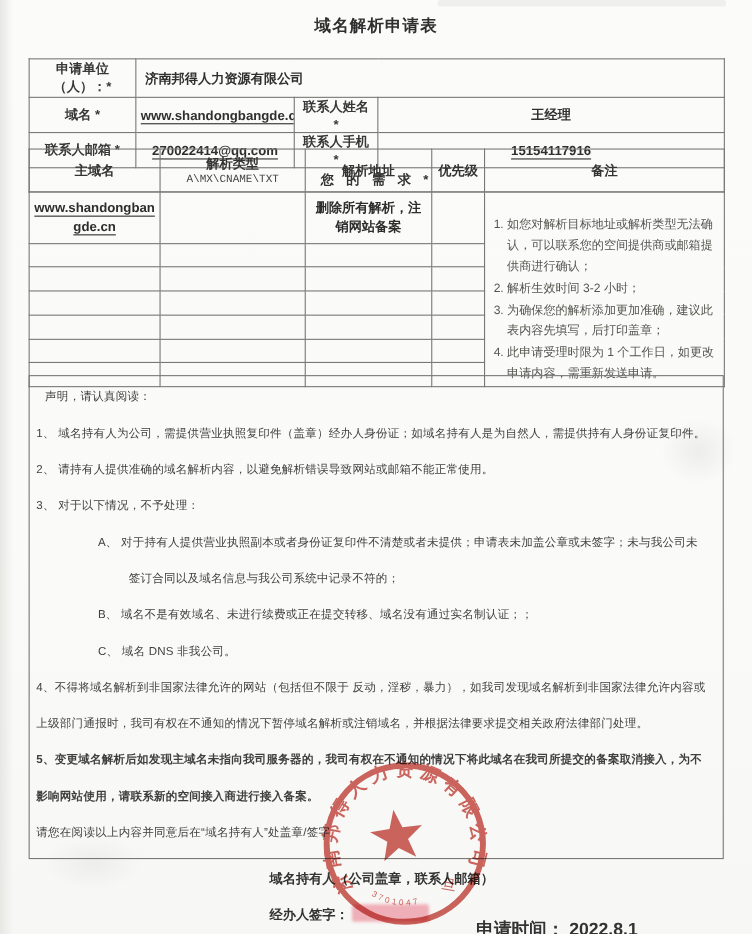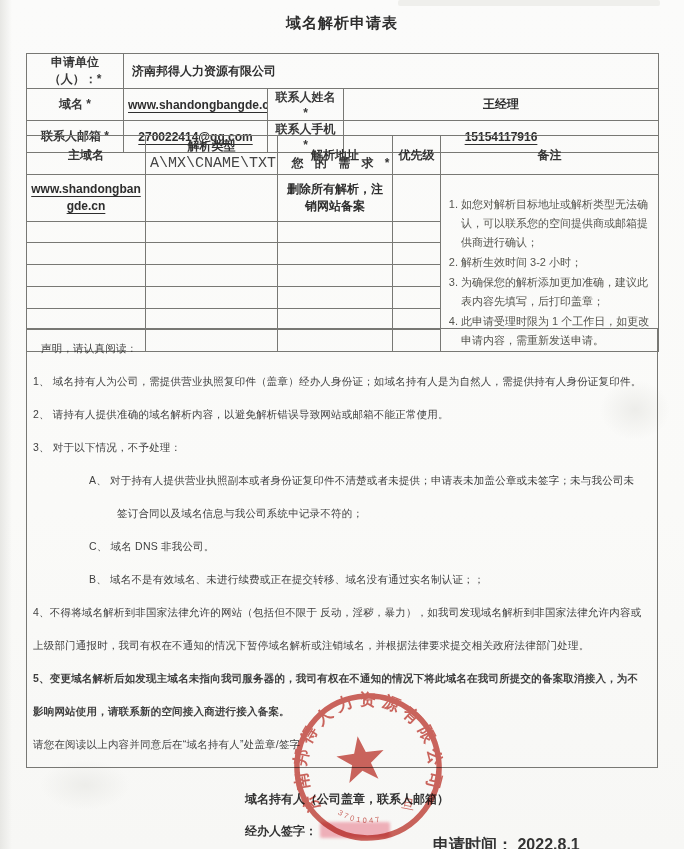--- a/index.html
+++ b/index.html
@@ -31,29 +31,29 @@
   .contact-table td{height:21px;text-align:center;}
   .contact-table .lbl{font-weight:600;color:#383838;}
   .contact-table .val{font-weight:700;color:#2f2f2f;}
   .contact-table .val-left{text-align:left;padding-left:8px;}
   .u{text-decoration:underline;text-underline-offset:3px;}
   .needs{height:17px;font-weight:700;letter-spacing:4px;color:#333;}
 
   .res-table{top:135px;width:632px;}
   .res-table td{vertical-align:middle;text-align:center;}
   .res-table .hdr td{height:38px;font-weight:700;color:#333;font-family:Liberation Mono, monospace;}
-  .hdr-sub{font-weight:500;font-size:15px;color:#444;}
+  .hdr-sub{font-weight:500;font-size:10px;color:#444;}
   .res-table .data-row td{height:42px;}
   .cell-bold{font-weight:700;color:#2d2d2d;word-break:break-all;line-height:17px;}
   .res-table .empty-row td{height:19px;}
   .notes-cell{vertical-align:top !important;text-align:left !important;padding:20px 4px 0 2px;}
   .notes-cell ol{margin:0;padding:0 0 0 18px;}
   .notes-cell li{font-size:11px;line-height:19px;color:#55554f;margin:0 0 1px 0;}
 
-  .decl-box{position:absolute;left:26px;top:328px;width:632px;height:440px;
+  .decl-box{position:absolute;left:26px;top:341px;width:632px;height:440px;
     border:1px solid #787874;box-sizing:border-box;padding:3px 14px 0 6px;}
   .decl-box p{margin:0;font-size:10.5px;line-height:33px;color:#3f3f3f;
     letter-spacing:0.2px;}
   .decl-heading{margin-left:8px !important;}
   .decl-sub{padding-left:84px;text-indent:-28px;}
   .decl-bold{font-weight:700;color:#222;}
 
   .holder-line{position:absolute;left:245px;top:791px;font-size:12px;
     font-weight:600;color:#333;}
   .signer-label{position:absolute;left:245px;top:823px;font-size:12px;
@@ -179,22 +179,22 @@
         </tr>
   </tbody>
     </table>
 
   <div class="decl-box">
     <p class="decl-heading">声明，请认真阅读：</p>
     <p>1、 域名持有人为公司，需提供营业执照复印件（盖章）经办人身份证；如域名持有人是为自然人，需提供持有人身份证复印件。</p>
     <p>2、 请持有人提供准确的域名解析内容，以避免解析错误导致网站或邮箱不能正常使用。</p>
     <p>3、 对于以下情况，不予处理：</p>
     <p class="decl-sub">A、 对于持有人提供营业执照副本或者身份证复印件不清楚或者未提供；申请表未加盖公章或未签字；未与我公司未签订合同以及域名信息与我公司系统中记录不符的；</p>
+    <p class="decl-sub">B、 域名不是有效域名、未进行续费或正在提交转移、域名没有通过实名制认证；；</p>
     <p class="decl-sub">C、 域名 DNS 非我公司。</p>
-    <p class="decl-sub">B、 域名不是有效域名、未进行续费或正在提交转移、域名没有通过实名制认证；；</p>
     <p>4、不得将域名解析到非国家法律允许的网站（包括但不限于 反动，淫秽，暴力），如我司发现域名解析到非国家法律允许内容或上级部门通报时，我司有权在不通知的情况下暂停域名解析或注销域名，并根据法律要求提交相关政府法律部门处理。</p>
     <p class="decl-bold">5、变更域名解析后如发现主域名未指向我司服务器的，我司有权在不通知的情况下将此域名在我司所提交的备案取消接入，为不影响网站使用，请联系新的空间接入商进行接入备案。</p>
     <p>请您在阅读以上内容并同意后在“域名持有人”处盖章/签字</p>
   </div>
 
   <div class="holder-line">域名持有人（公司盖章，联系人邮箱）</div>
   <div class="signer-label">经办人签字：</div>
   <div class="redaction"></div>
   <div class="apply-time">
     <span>申请时间：</span>

